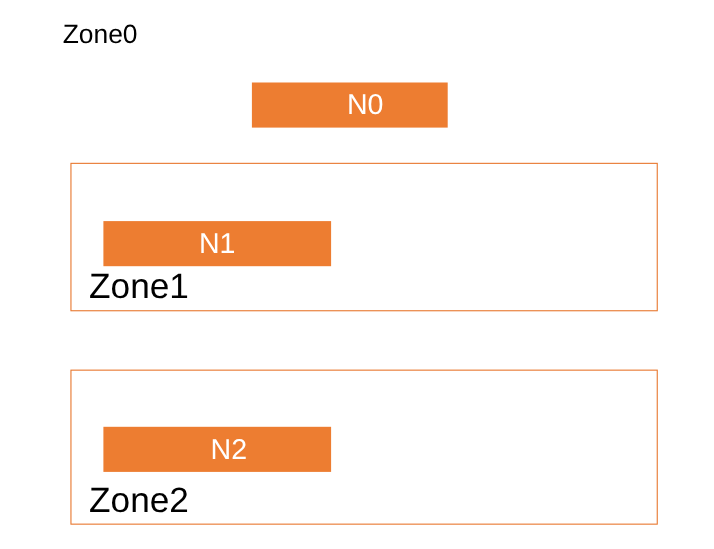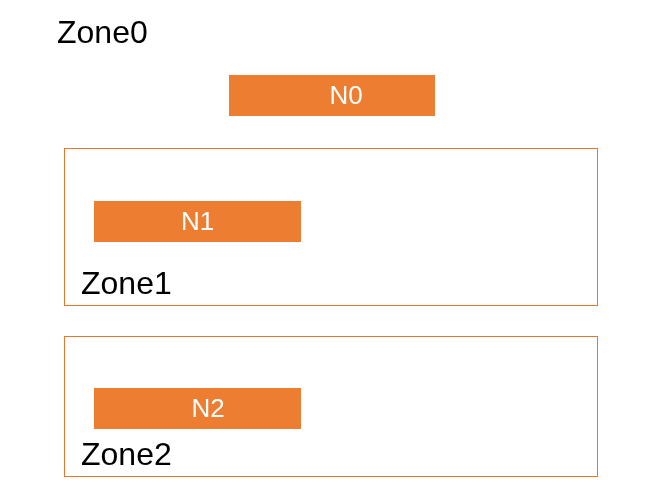--- a/index.html
+++ b/index.html
@@ -18,39 +18,39 @@
     position: relative;
     width: 649px;
     height: 499px;
     background: var(--background);
     overflow: hidden;
   }
   .zone-title {
     position: absolute;
     left: 57px;
     top: 16px;
-    font-size: 32px;
+    font-size: 24px;
     line-height: 32px;
     color: var(--label-text);
   }
   .node {
     position: absolute;
     background: var(--box-fill);
     color: var(--box-text);
     display: flex;
     align-items: center;
     justify-content: center;
     font-size: 26px;
   }
-  .node-n0 { left: 229px; top: 75px;  width: 206px; height: 41px; padding-left: 28px; }
+  .node-n0 { left: 229px; top: 75px;  width: 178px; height: 41px; padding-left: 28px; }
   .zone {
     position: absolute;
     left: 64px;
     width: 534px;
-    height: 158px;
+    height: 135px;
     background: var(--background);
     border: 1px solid var(--zone-border);
   }
   .zone-1 { top: 148px; }
   .zone-2 { top: 336px; height: 141px; }
   .zone .node { width: 207px; height: 41px; top: 52px; }
   .zone-2 .node { top: 51px; padding-left: 21px; }
   .node-left  { left: 29px; }
   .node-right { left: 300px; width: 206px; }
   .zone-label {

